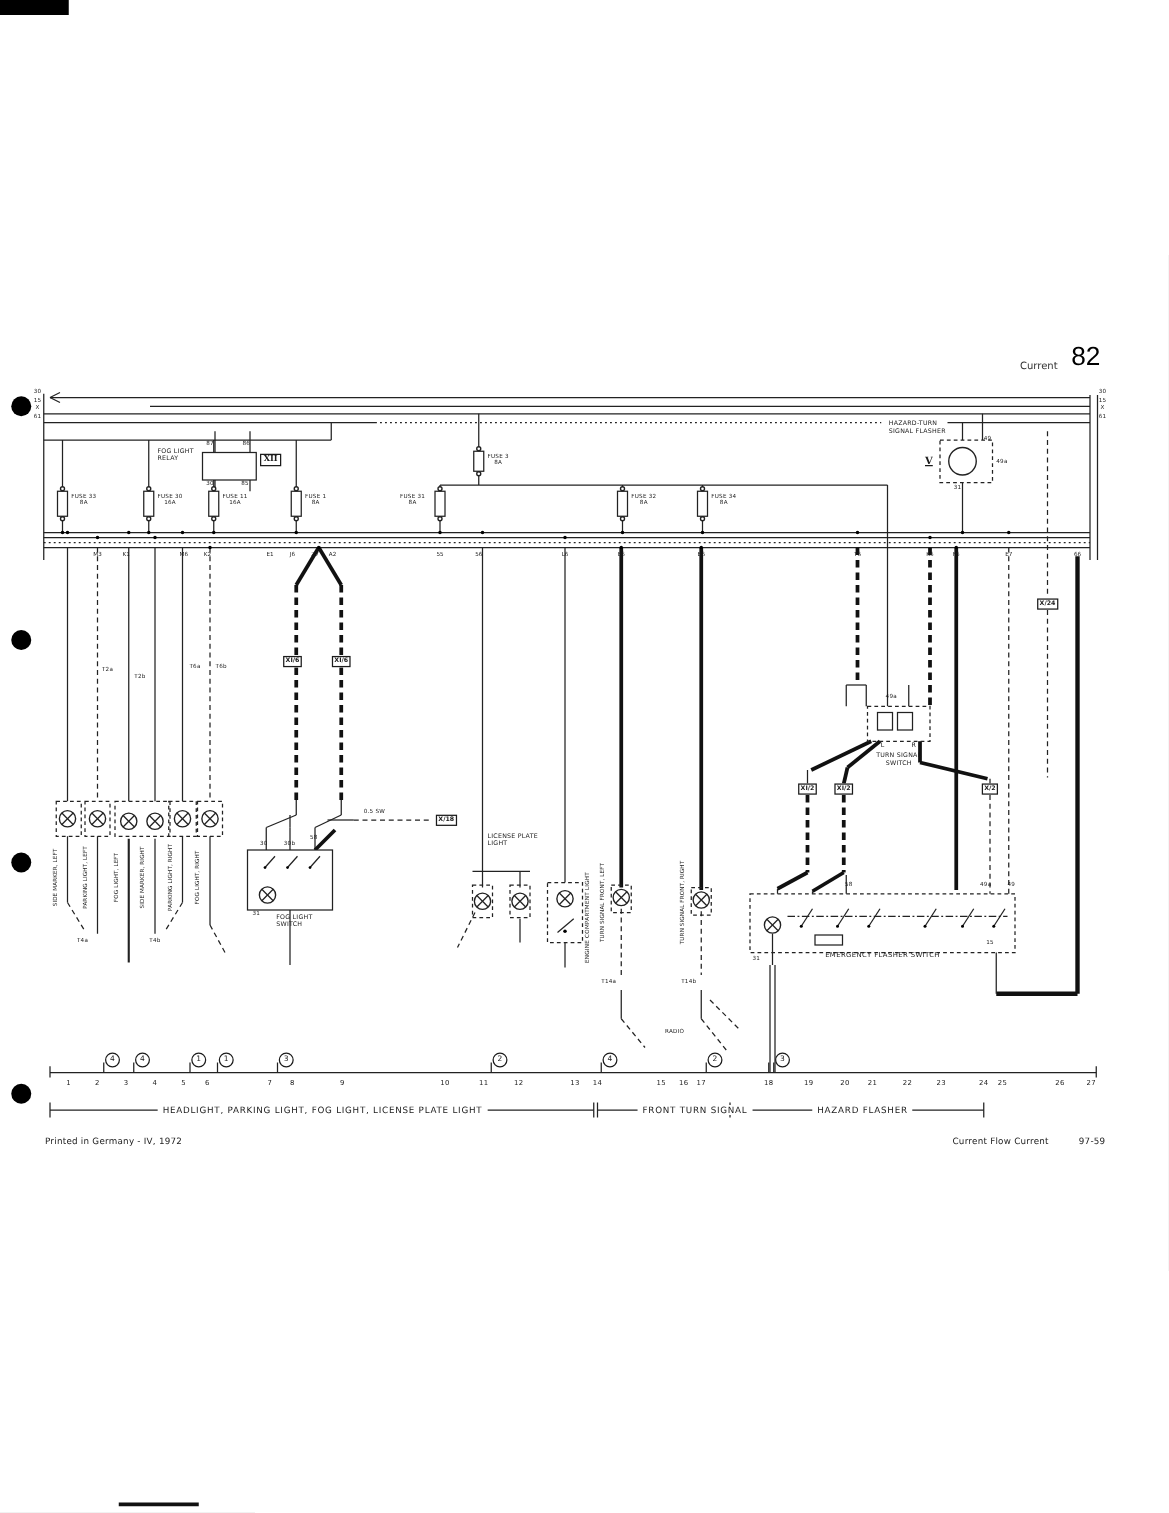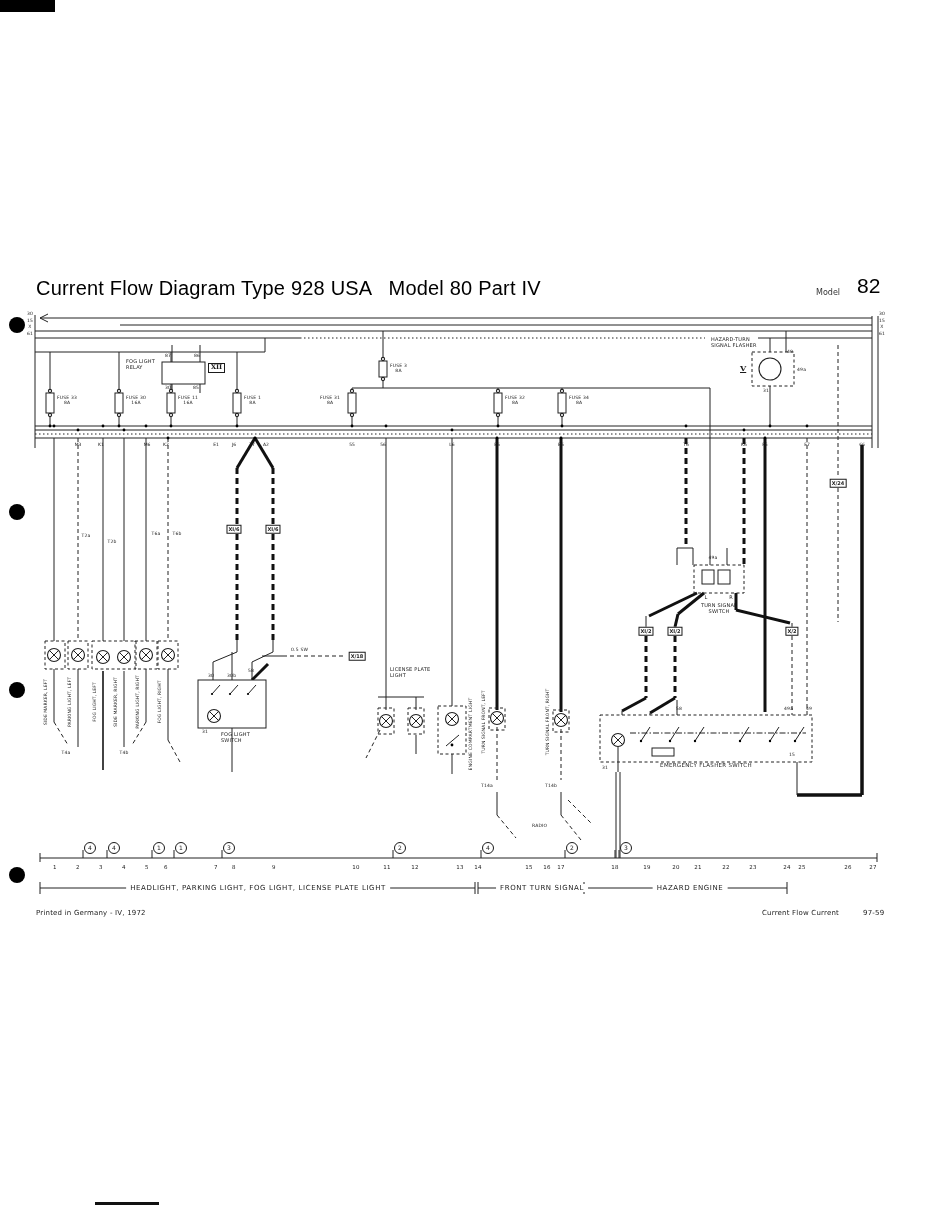--- a/index.html
+++ b/index.html
@@ -38,22 +38,21 @@
   svg .blk{fill:#000;stroke:none}
 </style>
 </head>
 <body>
 
 <div class="page">
 
   <div class="abs" style="left:0;top:0;width:55px;height:12px;background:#000"></div>
   <div class="abs" style="left:95px;top:1202px;width:64px;height:3px;background:#111"></div>
 
-  <div class="abs title" style="left:36px;top:277px">Current Flow Diagram Type 928 USA   Model 80 Part IV</div>
-  <div class="abs wlbl" style="left:816px;top:288px">Model</div>
+  <div class="abs wlbl" style="left:816px;top:288px">Current</div>
   <div class="abs pnum" style="left:857px;top:274px">82</div>
 
   <svg id="wires" width="935" height="1210">
       <line x1="40" y1="318" x2="872" y2="318" class="w1"></line>
       <line x1="48" y1="314" x2="40" y2="318" class="w1"></line>
       <line x1="40" y1="318" x2="48" y2="322" class="w1"></line>
       <line x1="120" y1="325" x2="872" y2="325" class="w1"></line>
       <line x1="35" y1="331" x2="872" y2="331" class="w1"></line>
       <line x1="35" y1="338" x2="300" y2="338" class="w1"></line>
       <line x1="300" y1="338" x2="705" y2="338" class="dot"></line>
@@ -374,22 +373,22 @@
 
   <div class="abs t5" style="left:390px;top:666px">
     <div>LICENSE PLATE</div>
       <div>LIGHT</div>
   </div>
   <div class="abs vrt t45" style="left:471px;top:734px">ENGINE COMPARTMENT LIGHT</div>
   <div class="abs t45" style="left:532px;top:823px">RADIO</div>
   <div class="abs t45" style="left:291px;top:647px">0.5 SW</div>
 
   <div class="abs seclbl ctr" style="left:258px;top:888px">HEADLIGHT, PARKING LIGHT, FOG LIGHT, LICENSE PLATE LIGHT</div>
-  <div class="abs seclbl ctr" style="left:542px;top:888px">FRONT TURN SIGNAL</div>
-  <div class="abs seclbl ctr" style="left:690px;top:888px">HAZARD ENGINE</div>
+  <div class="abs seclbl ctr" style="left:556px;top:888px">FRONT TURN SIGNAL</div>
+  <div class="abs seclbl ctr" style="left:690px;top:888px">HAZARD FLASHER</div>
 
   <div class="abs foot" style="left:36px;top:909px">Printed in Germany - IV, 1972</div>
   <div class="abs foot" style="left:762px;top:909px">Current Flow Current</div>
   <div class="abs foot" style="left:863px;top:909px">97-59</div>
 
   <div id="gen">
       <div class="abs t45" style="left: 57px; top: 395px;">
         <div>FUSE 33</div>
         <div style="text-align: center;">8A</div>
       </div>

